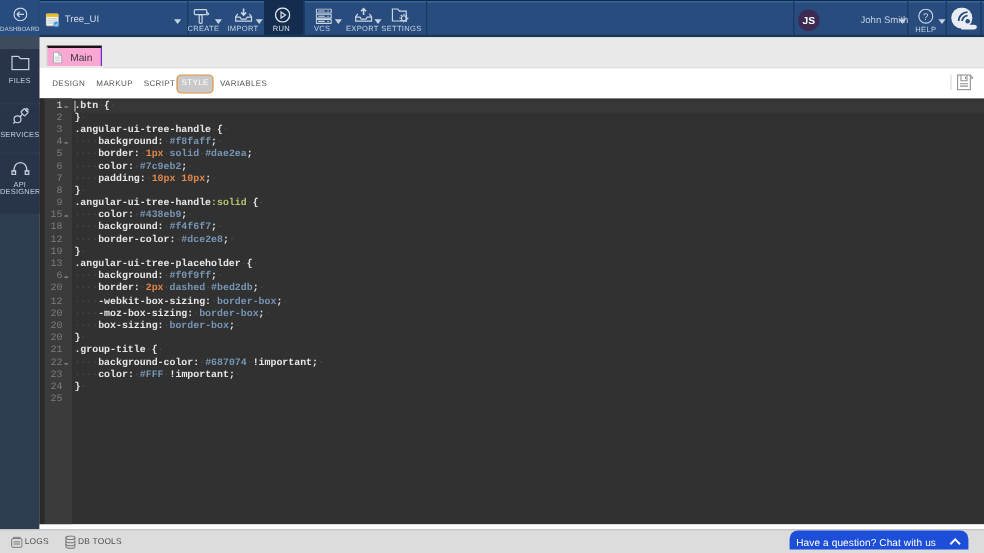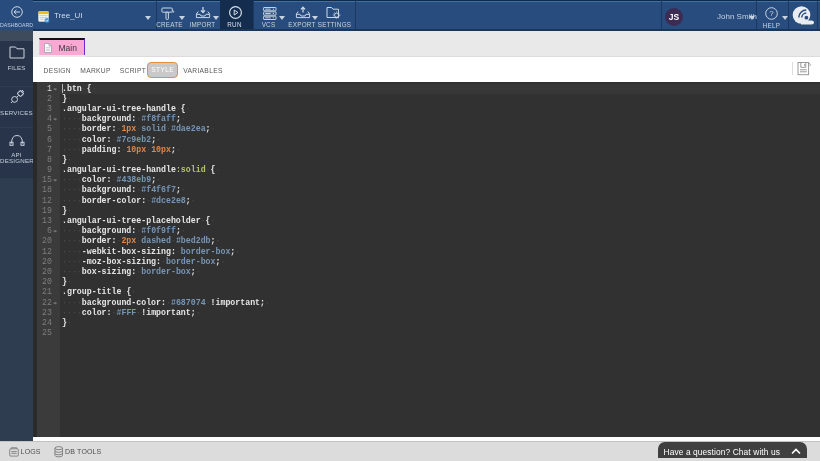--- a/index.html
+++ b/index.html
@@ -44,21 +44,21 @@
 font-family:"Liberation Mono",monospace;font-size:8.25px;color:#e6e6e6;font-weight:bold}
 #codec s,.iv{text-decoration:none}
 s.n{color:#e0874a}s.h{color:#7796b5}s.g{color:#b4c36e}s.iv{color:#4d4d4d;font-weight:normal}
 #cline1{position:absolute;left:0;top:1.6px;width:787px;height:10.2px;background:rgba(255,255,255,.03)}
 #cursor{position:absolute;left:29.2px;top:2.2px;width:1px;height:9.3px;background:#b5b5b5;z-index:1}
 
 #hscroll{position:absolute;left:33px;top:437px;width:787px;height:4px;background:#fdfdfd}
 #botbar{position:absolute;left:0;top:441px;width:820px;height:20px;background:#dcdcdc;
 border-top:1px solid #c2c2c2}
 .blab{position:absolute;top:6px;font-size:7px;letter-spacing:.15px;color:#4f4f4f}
-#chat{position:absolute;left:658px;top:441.5px;width:149px;height:16px;background:#404040;
+#chat{position:absolute;left:658px;top:441.5px;width:149px;height:16px;background:#1d4ed8;
 border-radius:7px 7px 0 0;color:#fff}
 #chat .t{position:absolute;left:5.5px;top:5.5px;font-size:8.4px;letter-spacing:.1px}
 #chat svg{position:absolute;left:133px;top:6px}
 svg{display:block}
 .icon{position:absolute}
 </style></head><body>
 
 <div id="nav">
  <div class="topline"></div>
     <div class="topline2"></div>

